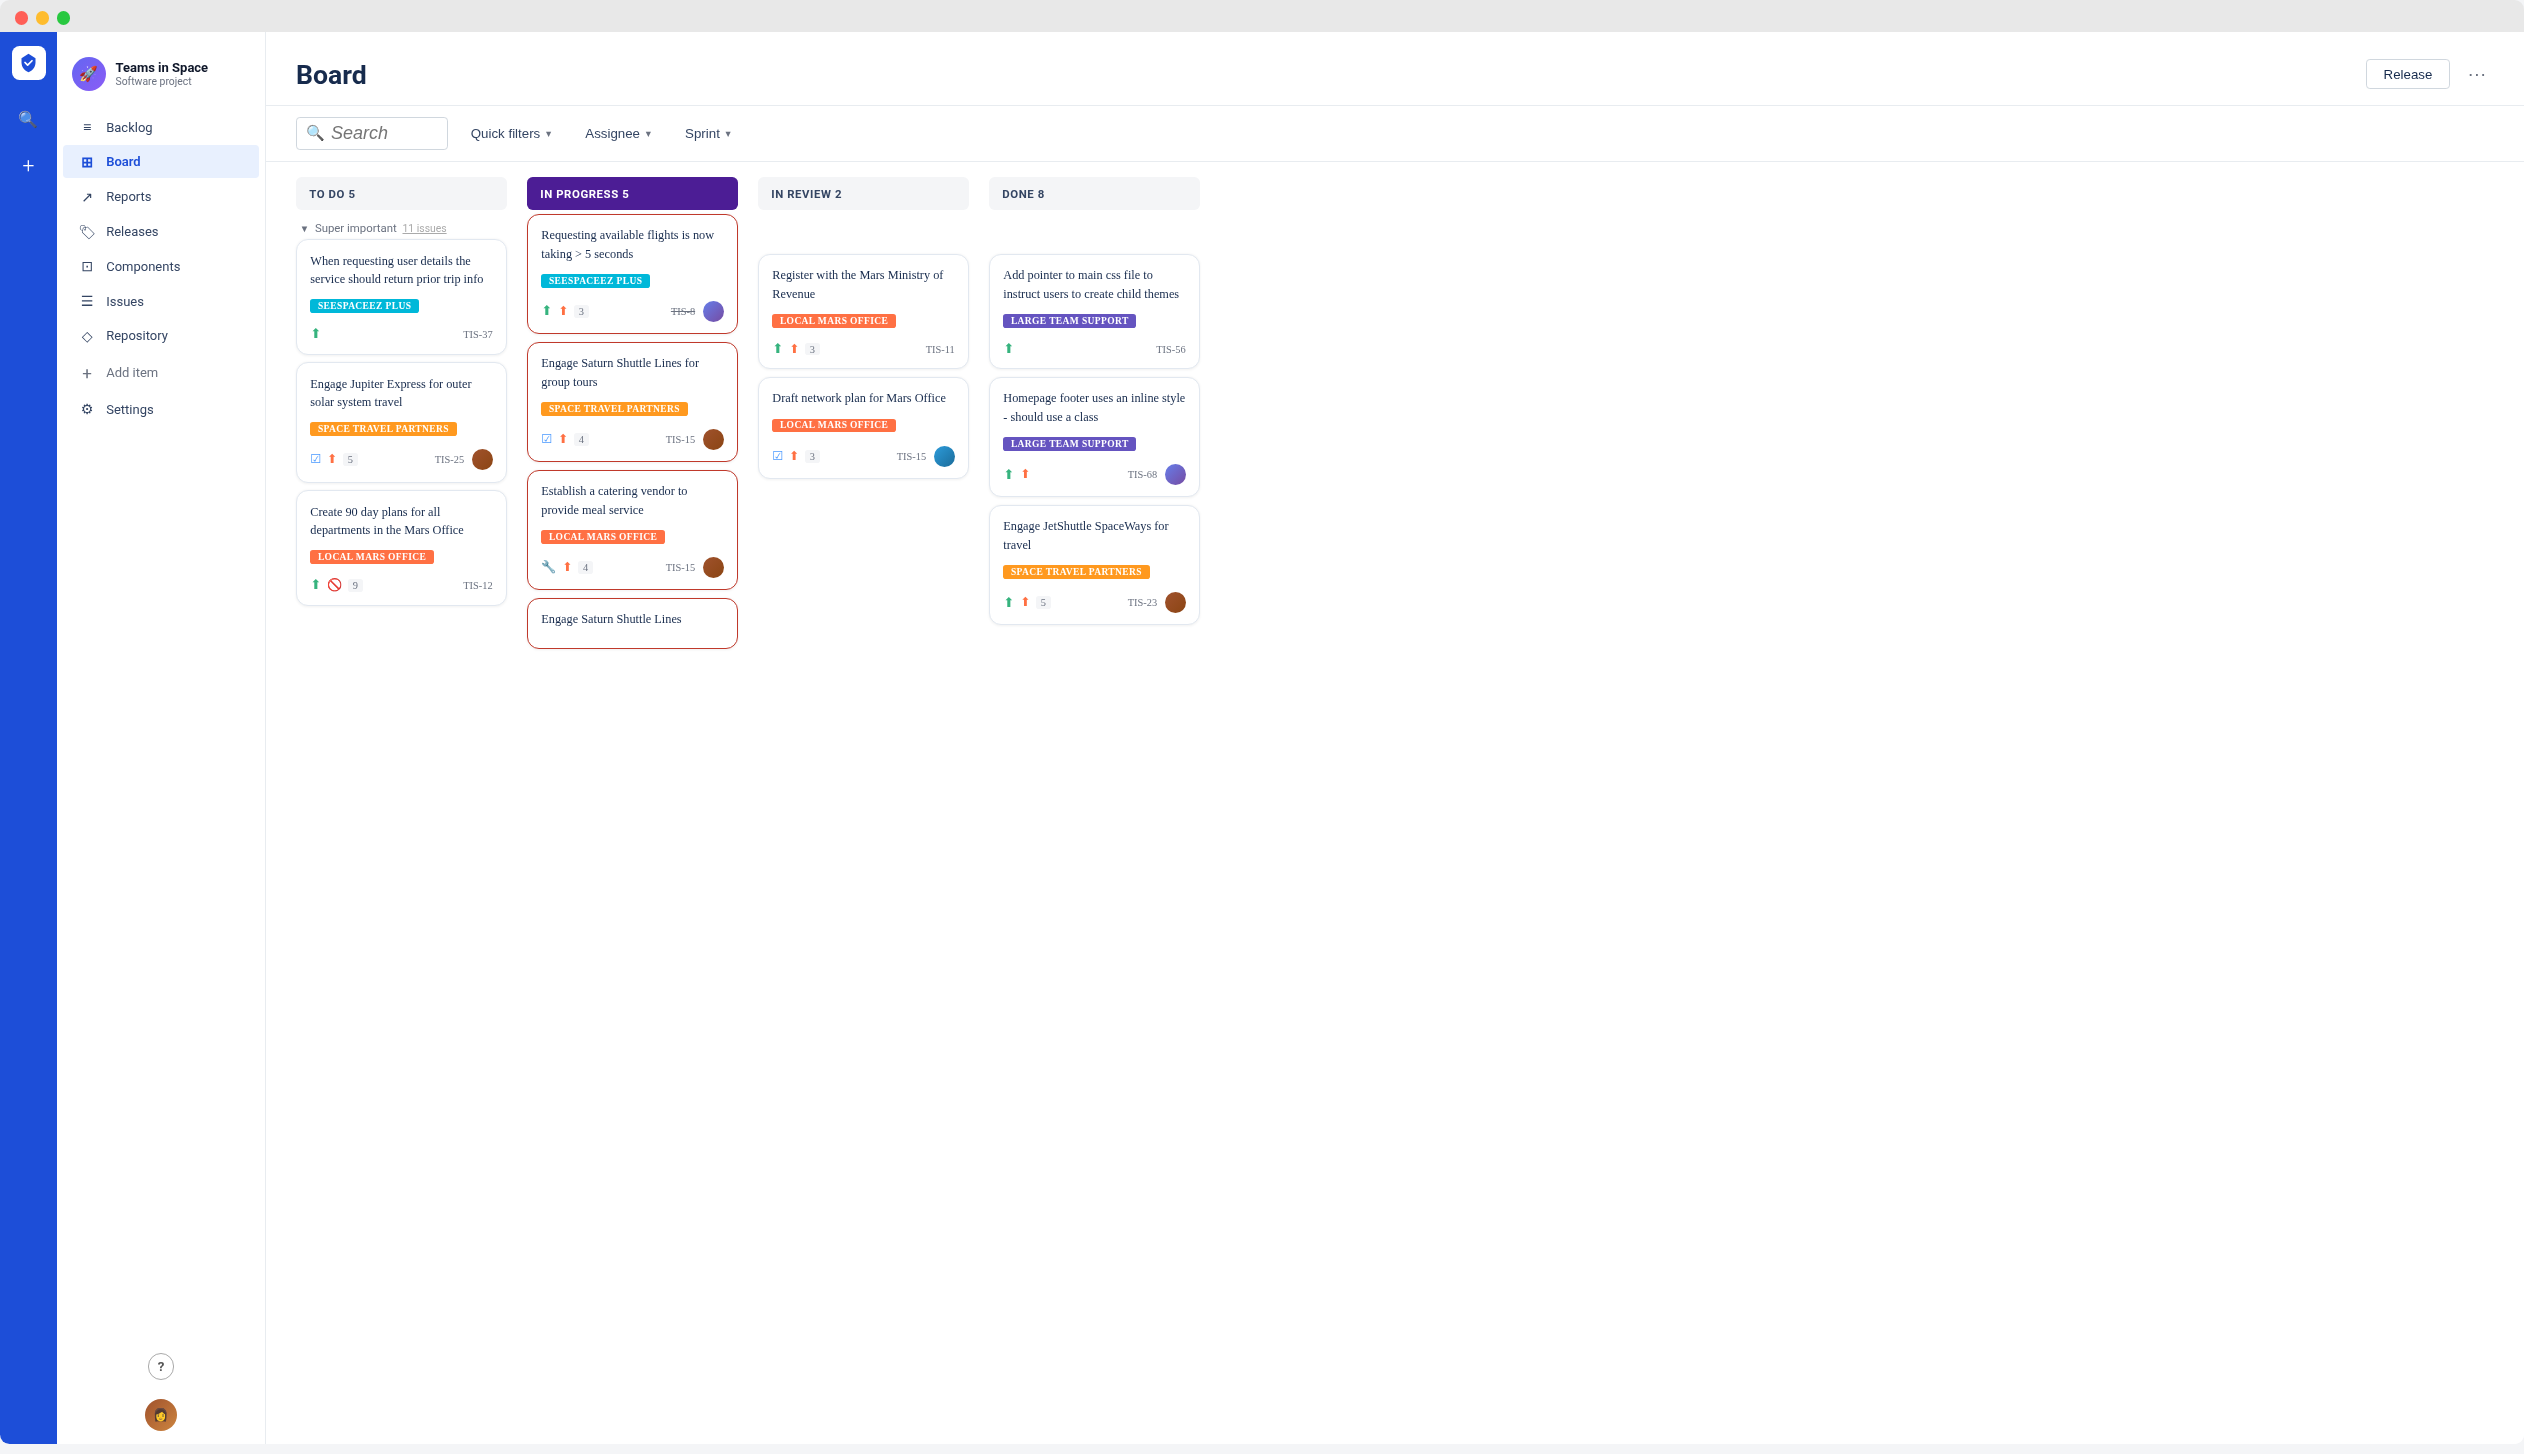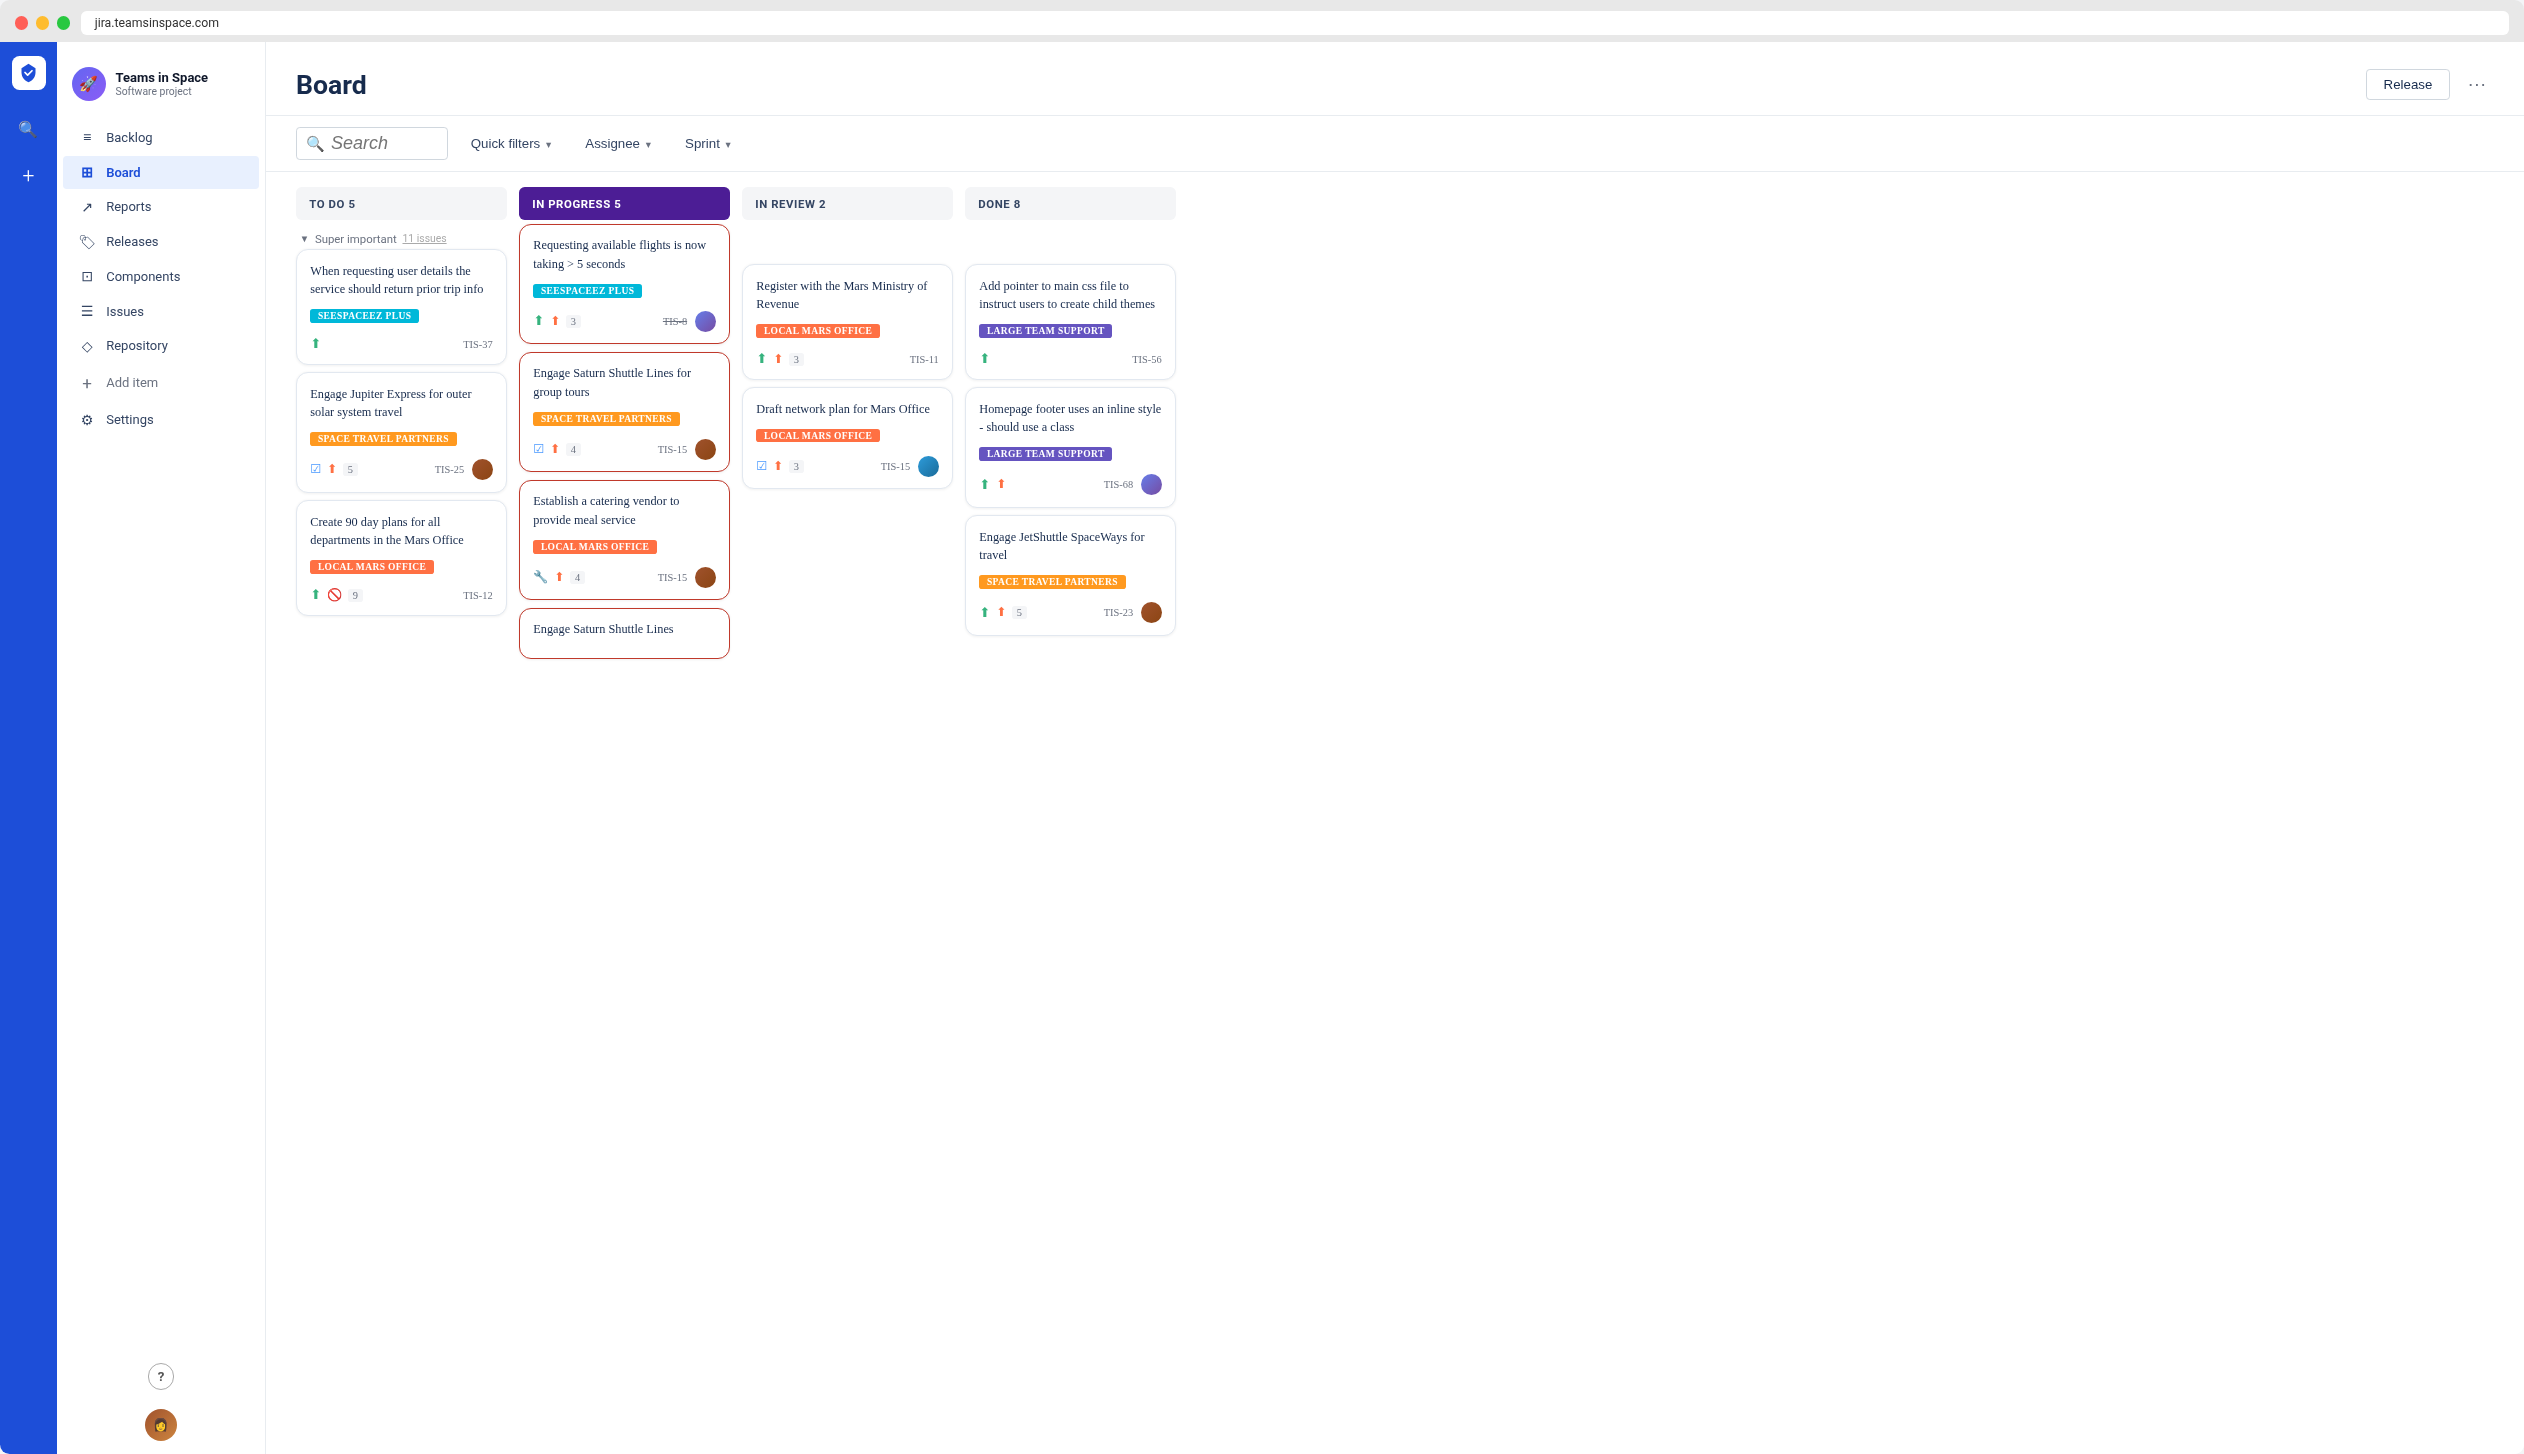--- a/index.html
+++ b/index.html
@@ -196,21 +196,21 @@
       padding: 15px 30px;
       overflow-x: auto;
       overflow-y: auto;
       flex: 1;
       align-items: flex-start;
     }
 
     .board-column {
       width: 211px;
       flex-shrink: 0;
-      margin-right: 12px;
+      margin-right: 20px;
     }
 
     .column-header {
       padding: 9.5px 13.3px;
       border-radius: 5.7px 5.7px 0 0;
       font-size: 11.4px;
       font-weight: 700;
       letter-spacing: 0.05em;
       text-transform: uppercase;
       color: #344563;
@@ -333,21 +333,20 @@
   </style>
 </head>
 <body>
 
 <div class="browser-chrome">
   <div class="browser-dots">
     <div class="dot dot-red"></div>
     <div class="dot dot-yellow"></div>
     <div class="dot dot-green"></div>
   </div>
-  <div class="url-bar">jira.teamsinspace.com</div>
 </div>
 
 <div class="app-wrapper">
 
   <div class="icon-sidebar">
     <div class="logo-icon">
       <svg width="21" height="21" viewBox="0 0 24 24" fill="none">
         <path d="M12 2L4 7v5c0 5 3.5 9.7 8 11 4.5-1.3 8-6 8-11V7L12 2z" fill="#1d4ed8"></path>
         <path d="M8 12l3 3 5-5" stroke="white" stroke-width="2" stroke-linecap="round" stroke-linejoin="round"></path>
       </svg>

